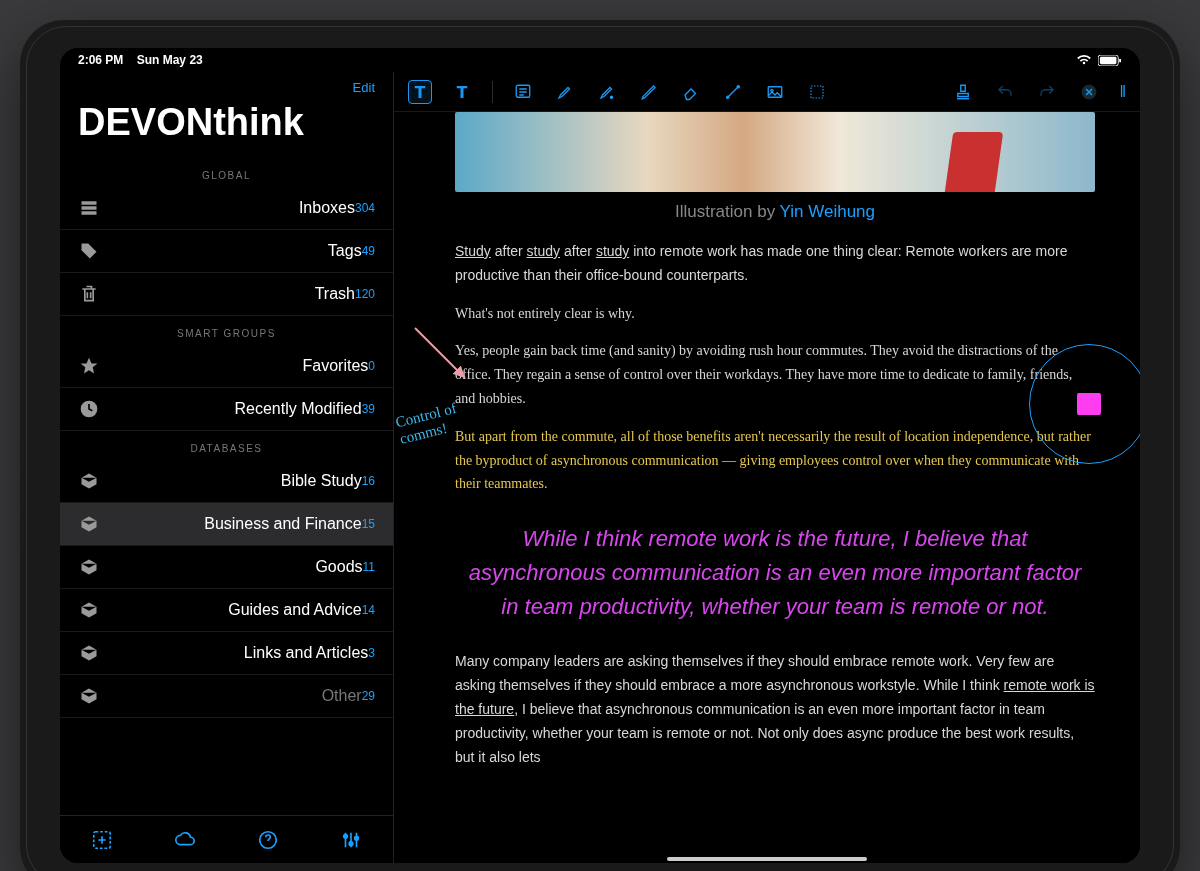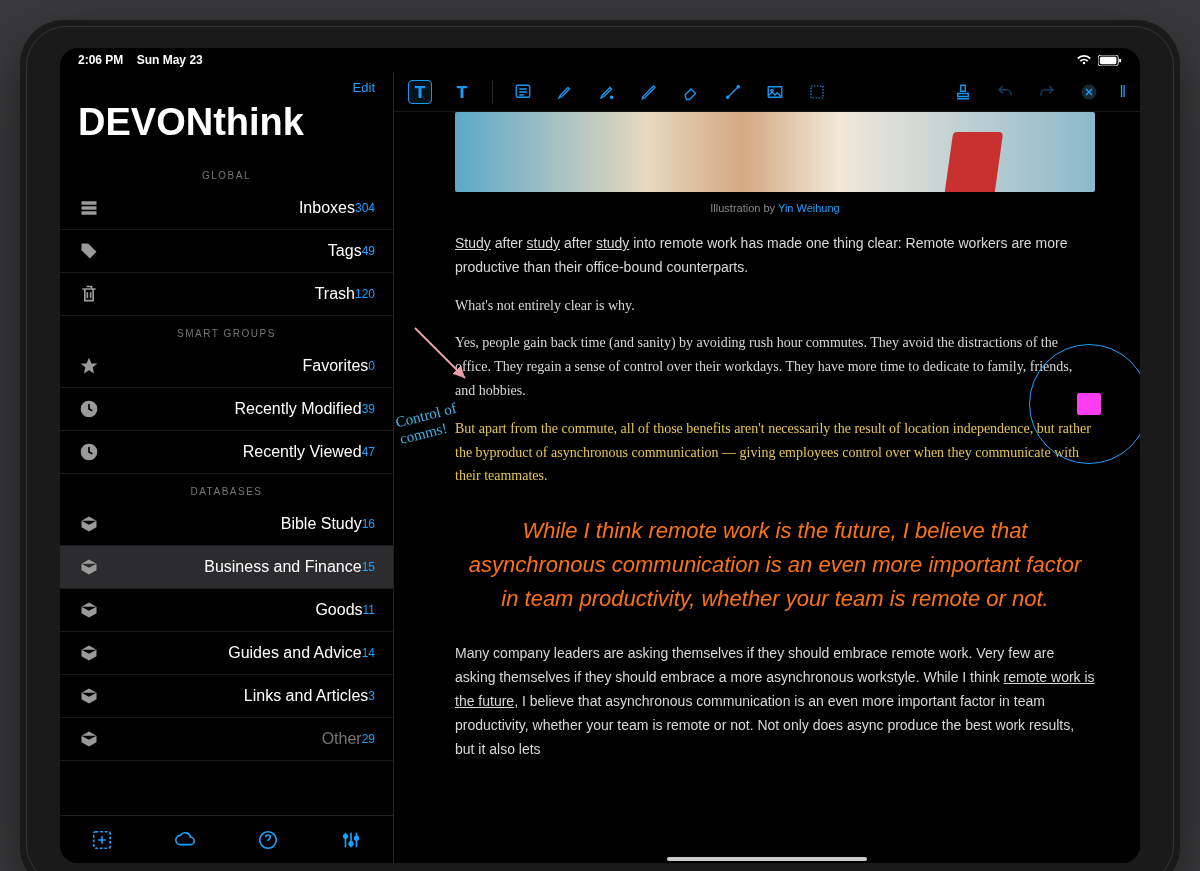--- a/index.html
+++ b/index.html
@@ -35,26 +35,26 @@
 .tool-icon { color:#1aa1ff; cursor:pointer; width:24px; height:24px; display:flex; align-items:center; justify-content:center; opacity:0.95;}
 .tool-icon.boxed { border:1.5px solid #1aa1ff; border-radius:4px; background:rgba(26,161,255,0.12); }
 .tool-icon svg { width:18px; height:18px; }
 .tool-sep { width:1px; height:22px; background:#2a2a2a; }
 .spacer { flex:1; }
 .handle-bar { color:#1aa1ff; cursor:pointer; }
 .document { flex:1; overflow:auto; background:#000; padding:0 40px 0 56px; position:relative; }
 .doc-page { background:#000; max-width:640px; margin:0 auto; position:relative; }
 .hero-image { height:80px; background:linear-gradient(90deg,#5ba8c8 0%,#e8d8c0 30%,#d4a882 45%,#f0e8d8 60%,#8cb8cc 100%); border-radius:2px; position:relative; overflow:hidden;}
 .hero-image::after { content:""; position:absolute; bottom:0; right:15%; width:50px; height:60px; background:#c93030; border-radius:4px 4px 0 0; transform:skewX(-8deg);}
-.caption { text-align:center; color:#888; font-size:11px; margin:10px 0 18px; }
+.caption { text-align:center; color:#888; font-size:17px; margin:10px 0 18px; }
 .caption a { color:#1aa1ff; text-decoration:none; }
 .para { color:#d8d8d8; font-family:Georgia,serif; font-size:14px; line-height:1.7; margin:14px 0; }
 .para .underline { text-decoration:underline; }
 .para.highlighted { color:#e6c850; }
-.pullquote { color:#f97316; font-size:22px; font-style:italic; text-align:center; line-height:1.55; margin:26px 8px; font-weight:400; }
+.pullquote { color:#d946ef; font-size:22px; font-style:italic; text-align:center; line-height:1.55; margin:26px 8px; font-weight:400; }
 .annotation-arrow { position:absolute; left:-48px; top:208px; width:70px; height:70px; }
 .annotation-arrow svg { width:100%; height:100%; }
 .annotation-text { position:absolute; left:-58px; top:295px; color:#3db7e8; font-family:"Comic Sans MS",cursive; font-size:15px; transform:rotate(-14deg); line-height:1.1; }
 .annotation-circle { position:absolute; right:-54px; top:232px; width:120px; height:120px; border:1.5px solid #1aa1ff; border-radius:50%; display:flex; align-items:center; justify-content:center; }
 .sticky-note { width:24px; height:22px; background:#ff3df0; border-radius:2px; position:relative; }
 .sticky-note::after { content:""; position:absolute; bottom:-4px; left:8px; border:4px solid transparent; border-top-color:#ff3df0; }
 .home-indicator { position:absolute; bottom:2px; left:50%; transform:translateX(-50%); width:200px; height:4px; background:#ccc; border-radius:3px; z-index:5;}
 .side-buttons { position:absolute; left:-3px; top:48%; width:3px; height:110px; display:flex; flex-direction:column; gap:8px;}
 .side-buttons span { display:block; width:3px; flex:1; background:#2a2a2a; border-radius:2px;}
 </style>
@@ -144,30 +144,20 @@
           <div class="item">
             <span class="item-icon">
                 <svg viewBox="0 0 24 24" fill="currentColor">
                   <circle cx="12" cy="12" r="10"></circle>
                   <path d="M12 6v6l4 2" stroke="#000" stroke-width="2" fill="none"></path>
                 </svg>
               </span>
             <span class="item-label">Recently Modified</span>
             <span class="item-count">39</span>
           </div>
-          <div class="item">
-            <span class="item-icon">
-                <svg viewBox="0 0 24 24" fill="currentColor">
-                  <circle cx="12" cy="12" r="10"></circle>
-                  <path d="M12 6v6l4 2" stroke="#000" stroke-width="2" fill="none"></path>
-                </svg>
-              </span>
-            <span class="item-label">Recently Viewed</span>
-            <span class="item-count">47</span>
-          </div>
 
           <div class="section-header">DATABASES</div>
           <div class="item">
             <span class="item-icon">
                 <svg viewBox="0 0 24 24" fill="currentColor">
                   <path d="M3 8l9-5 9 5-9 5zM3 8v8l9 5 9-5V8"></path>
                 </svg>
               </span>
             <span class="item-label">Bible Study</span>
             <span class="item-count">16</span>

